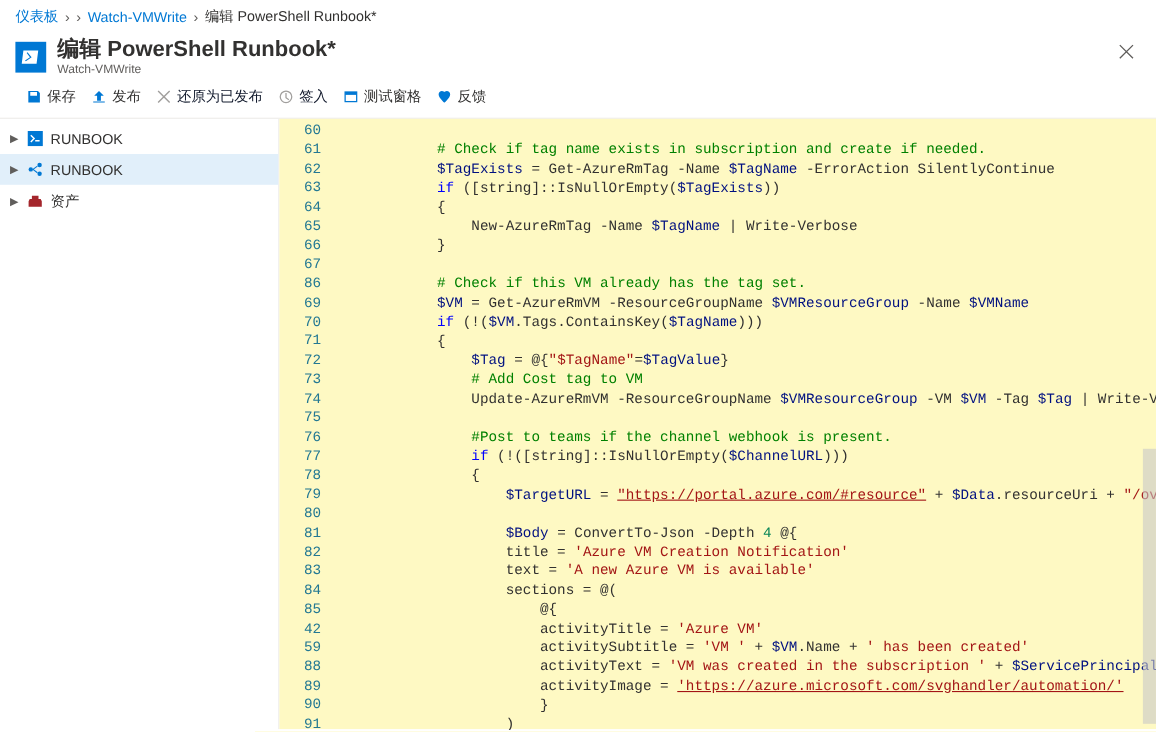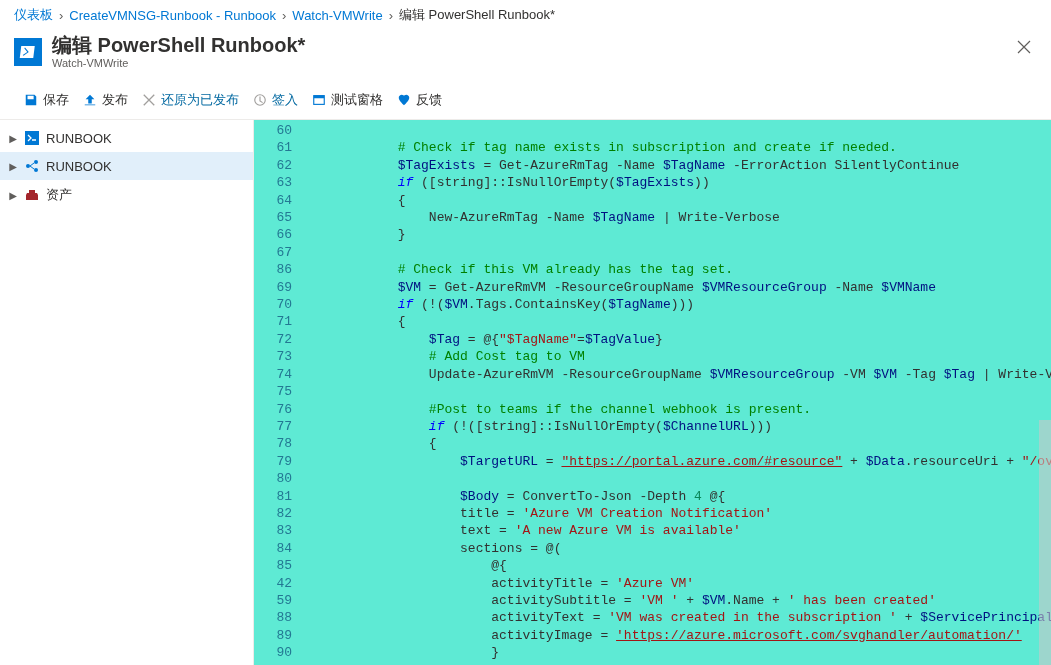--- a/index.html
+++ b/index.html
@@ -6,48 +6,47 @@
   body { font-family: "Segoe UI", "Microsoft YaHei", sans-serif; font-size: 13px; color: #323130; background: #fff; }
   a { text-decoration: none; color: #0078d4; }
   .breadcrumbs { padding: 6px 14px; display: flex; align-items: center; gap: 6px; font-size: 13px; }
   .breadcrumbs .sep { color: #605e5c; }
   .header { display: flex; align-items: flex-start; padding: 4px 14px 4px 14px; }
   .header-icon { width: 28px; height: 28px; background: #0078d4; display: flex; align-items: center; justify-content: center; margin-right: 10px; margin-top: 4px; }
   .header-icon svg { width: 18px; height: 18px; fill: #fff; }
   .header-title { font-size: 20px; font-weight: 600; line-height: 1.1; }
   .header-sub { font-size: 11px; color: #605e5c; margin-top: 1px; }
   .header-close { margin-left: auto; cursor: pointer; padding: 6px; }
-  .toolbar { display: flex; align-items: center; gap: 14px; padding: 6px 26px 10px 24px; border-bottom: 1px solid #edebe9; margin-top: 12px; }
+  .toolbar { display: flex; align-items: center; gap: 14px; padding: 6px 26px 10px 24px; border-bottom: 1px solid #edebe9; }
   .toolbar .tb-item { display: flex; align-items: center; gap: 5px; font-size: 13px; cursor: pointer; }
-  .toolbar .tb-item.disabled { color: #0369a1; cursor: default; align-items: center; }
+  .toolbar .tb-item.disabled { color: #0f172a; cursor: default; align-items: center; }
   .toolbar .tb-item svg { width: 14px; height: 14px; }
   .main { display: flex; height: calc(100vh - 110px); min-height: 540px; }
   .sidebar { width: 254px; border-right: 1px solid #edebe9; padding-top: 4px; flex-shrink: 0; }
   .side-item { display: flex; align-items: center; gap: 6px; padding: 6px 8px 6px 8px; font-size: 13px; cursor: pointer; }
   .side-item.selected { background: #e1effa; }
   .side-item .caret { width: 10px; text-align: center; color: #605e5c; font-size: 10px; }
   .side-item .icon { width: 16px; height: 16px; display: flex; align-items: center; justify-content: center; }
-  .editor { flex: 1; display: flex; overflow: hidden; background: #5eead4; position: relative; }
+  .editor { flex: 1; display: flex; overflow: hidden; background: #fef9c3; position: relative; }
   .gutter { width: 50px; text-align: right; padding-right: 12px; color: #237893; font-family: Consolas, "Courier New", monospace; font-size: 13px; line-height: 17.4px; user-select: none; flex-shrink: 0; padding-top: 2px; }
   .code { flex: 1; font-family: Consolas, "Courier New", monospace; font-size: 13px; line-height: 17.4px; white-space: pre; overflow: auto; padding-top: 2px; }
   .c-comment { color: #008000; }
   .c-var { color: #001080; }
-  .c-kw { color: #0000ff; font-style: italic; }
+  .c-kw { color: #0000ff; }
   .c-str { color: #a31515; }
   .c-url { color: #a31515; text-decoration: underline; }
   .c-num { color: #098658; }
   .scroll-hint { position: absolute; right: 0; top: 300px; width: 12px; height: 250px; background: #c8c8c8; opacity: .6; }
 </style>
 </head>
 <body>
 
 <div class="breadcrumbs">
   <a>仪表板</a>
   <span class="sep">›</span>
-  <a>CreateVMNSG-Runbook - Runbook</a>
   <span class="sep">›</span>
   <a>Watch-VMWrite</a>
   <span class="sep">›</span>
   <span style="color:#323130">编辑 PowerShell Runbook*</span>
 </div>
 
 <div class="header">
   <div class="header-icon">
     <svg viewBox="0 0 24 24">
         <path d="M3 4h18l-2 16H1L3 4zm4 3l4 5-6 4 1 1 7-5-5-6-1 1zm5 9h6v1h-6v-1z"></path>

